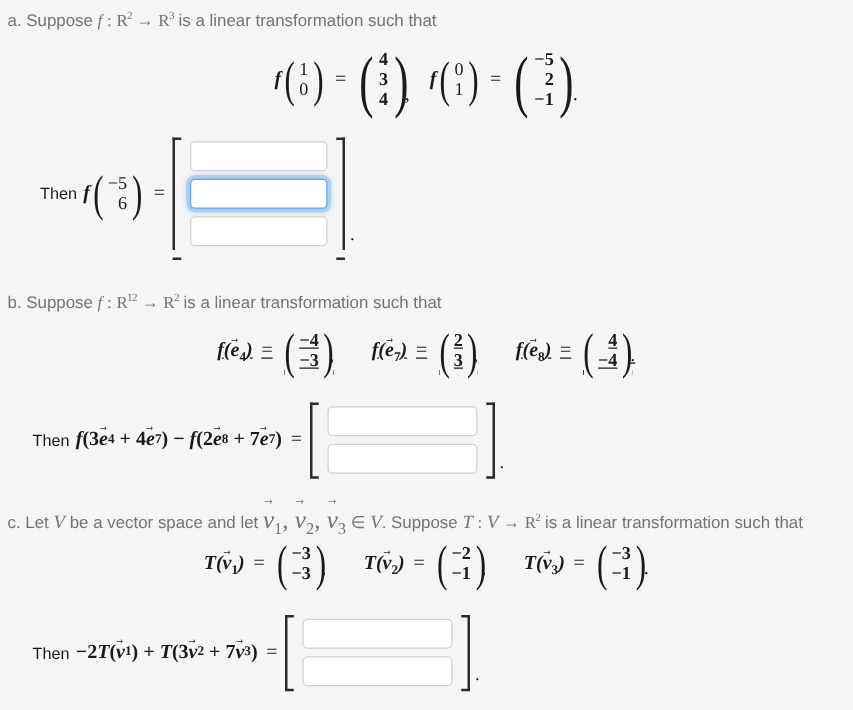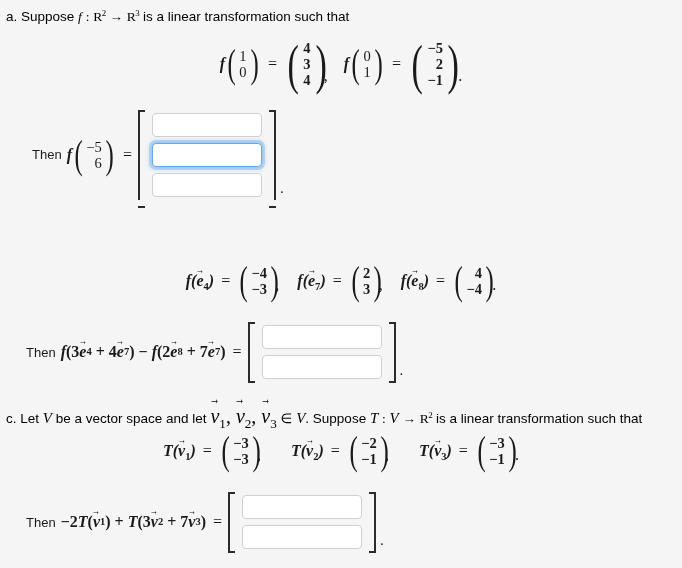--- a/index.html
+++ b/index.html
@@ -20,21 +20,21 @@
     position: relative;
     width: 682px;
     height: 568px;
     padding: 0;
   }
 
   
   .prompt {
     font-size: 13.5px;
     line-height: 1.3;
-    color: #000000;
+    color: #737373;
     white-space: nowrap;
   }
   .mathser {
     font-family: "Liberation Serif", serif;
   }
   .it {
     font-family: "Liberation Serif", serif;
     font-style: italic;
   }
   .bb {
@@ -341,23 +341,33 @@
       <div class="boxes">
         <input class="ansbox" type="text" value="" style="">
         <input class="ansbox focused" type="text" value="" style="">
         <input class="ansbox" type="text" value="" style="">
       </div>
       <div class="brk brk-r"></div>
     </div>
     <span class="trailing-dot">.</span>
   </div>
 
+  <div class="abs prompt" style="left:6px; top:233px;">
+    <span>b.</span>
+    <span>Suppose</span>
+    <span class="it">f</span>
+    <span class="mathser">:</span>
+    <span class="bb"><span>R</span><sup class="ex">12</sup></span>
+    <span class="mathser">→</span>
+    <span class="bb"><span>R</span><sup class="ex">2</sup></span>
+    <span>is a linear transformation such that</span>
+  </div>
 
   <div class="abs display-row" style="left:0; top:265px;">
-    <div class="eqgroup" style="gap:16px;">
+    <div class="eqgroup" style="gap:28px;text-decoration:underline;">
       <div class="eqitem">
         <span class="fname"><span>f</span>(<span class="varr">e</span><sub class="sb">4</sub>)</span>
         <span class="eq-sign">=</span>
         <span class="pvec n2">
           <span class="par">(</span>
           <span class="col">
             <span>−4</span>
             <span>−3</span>
           </span>
           <span class="par">)</span>

